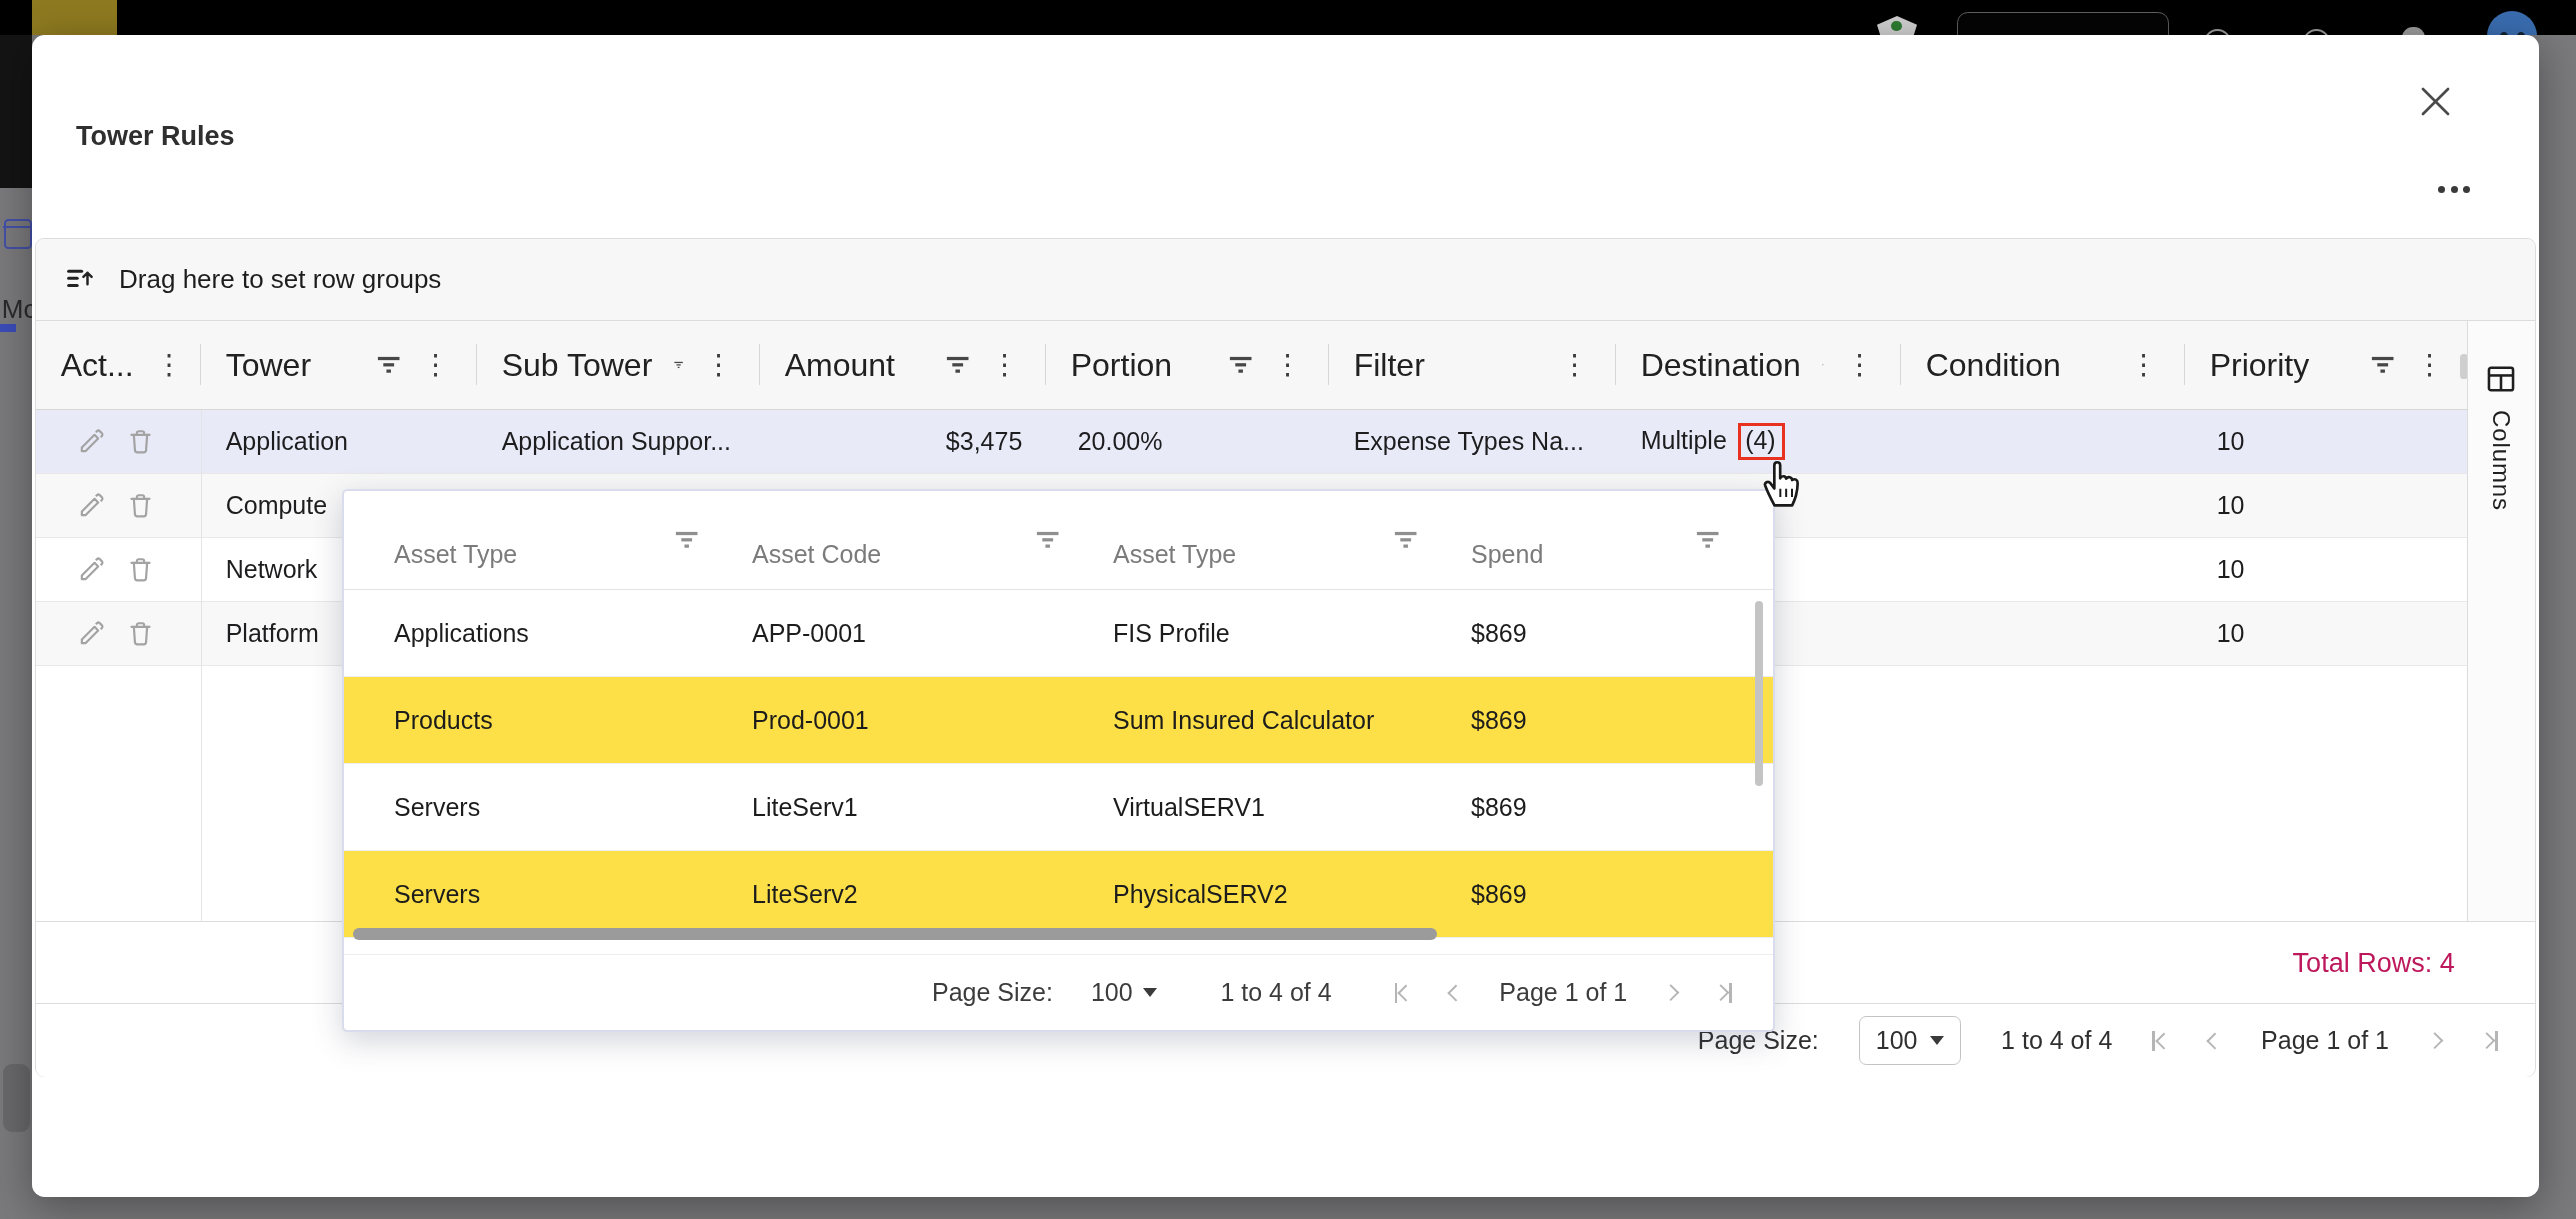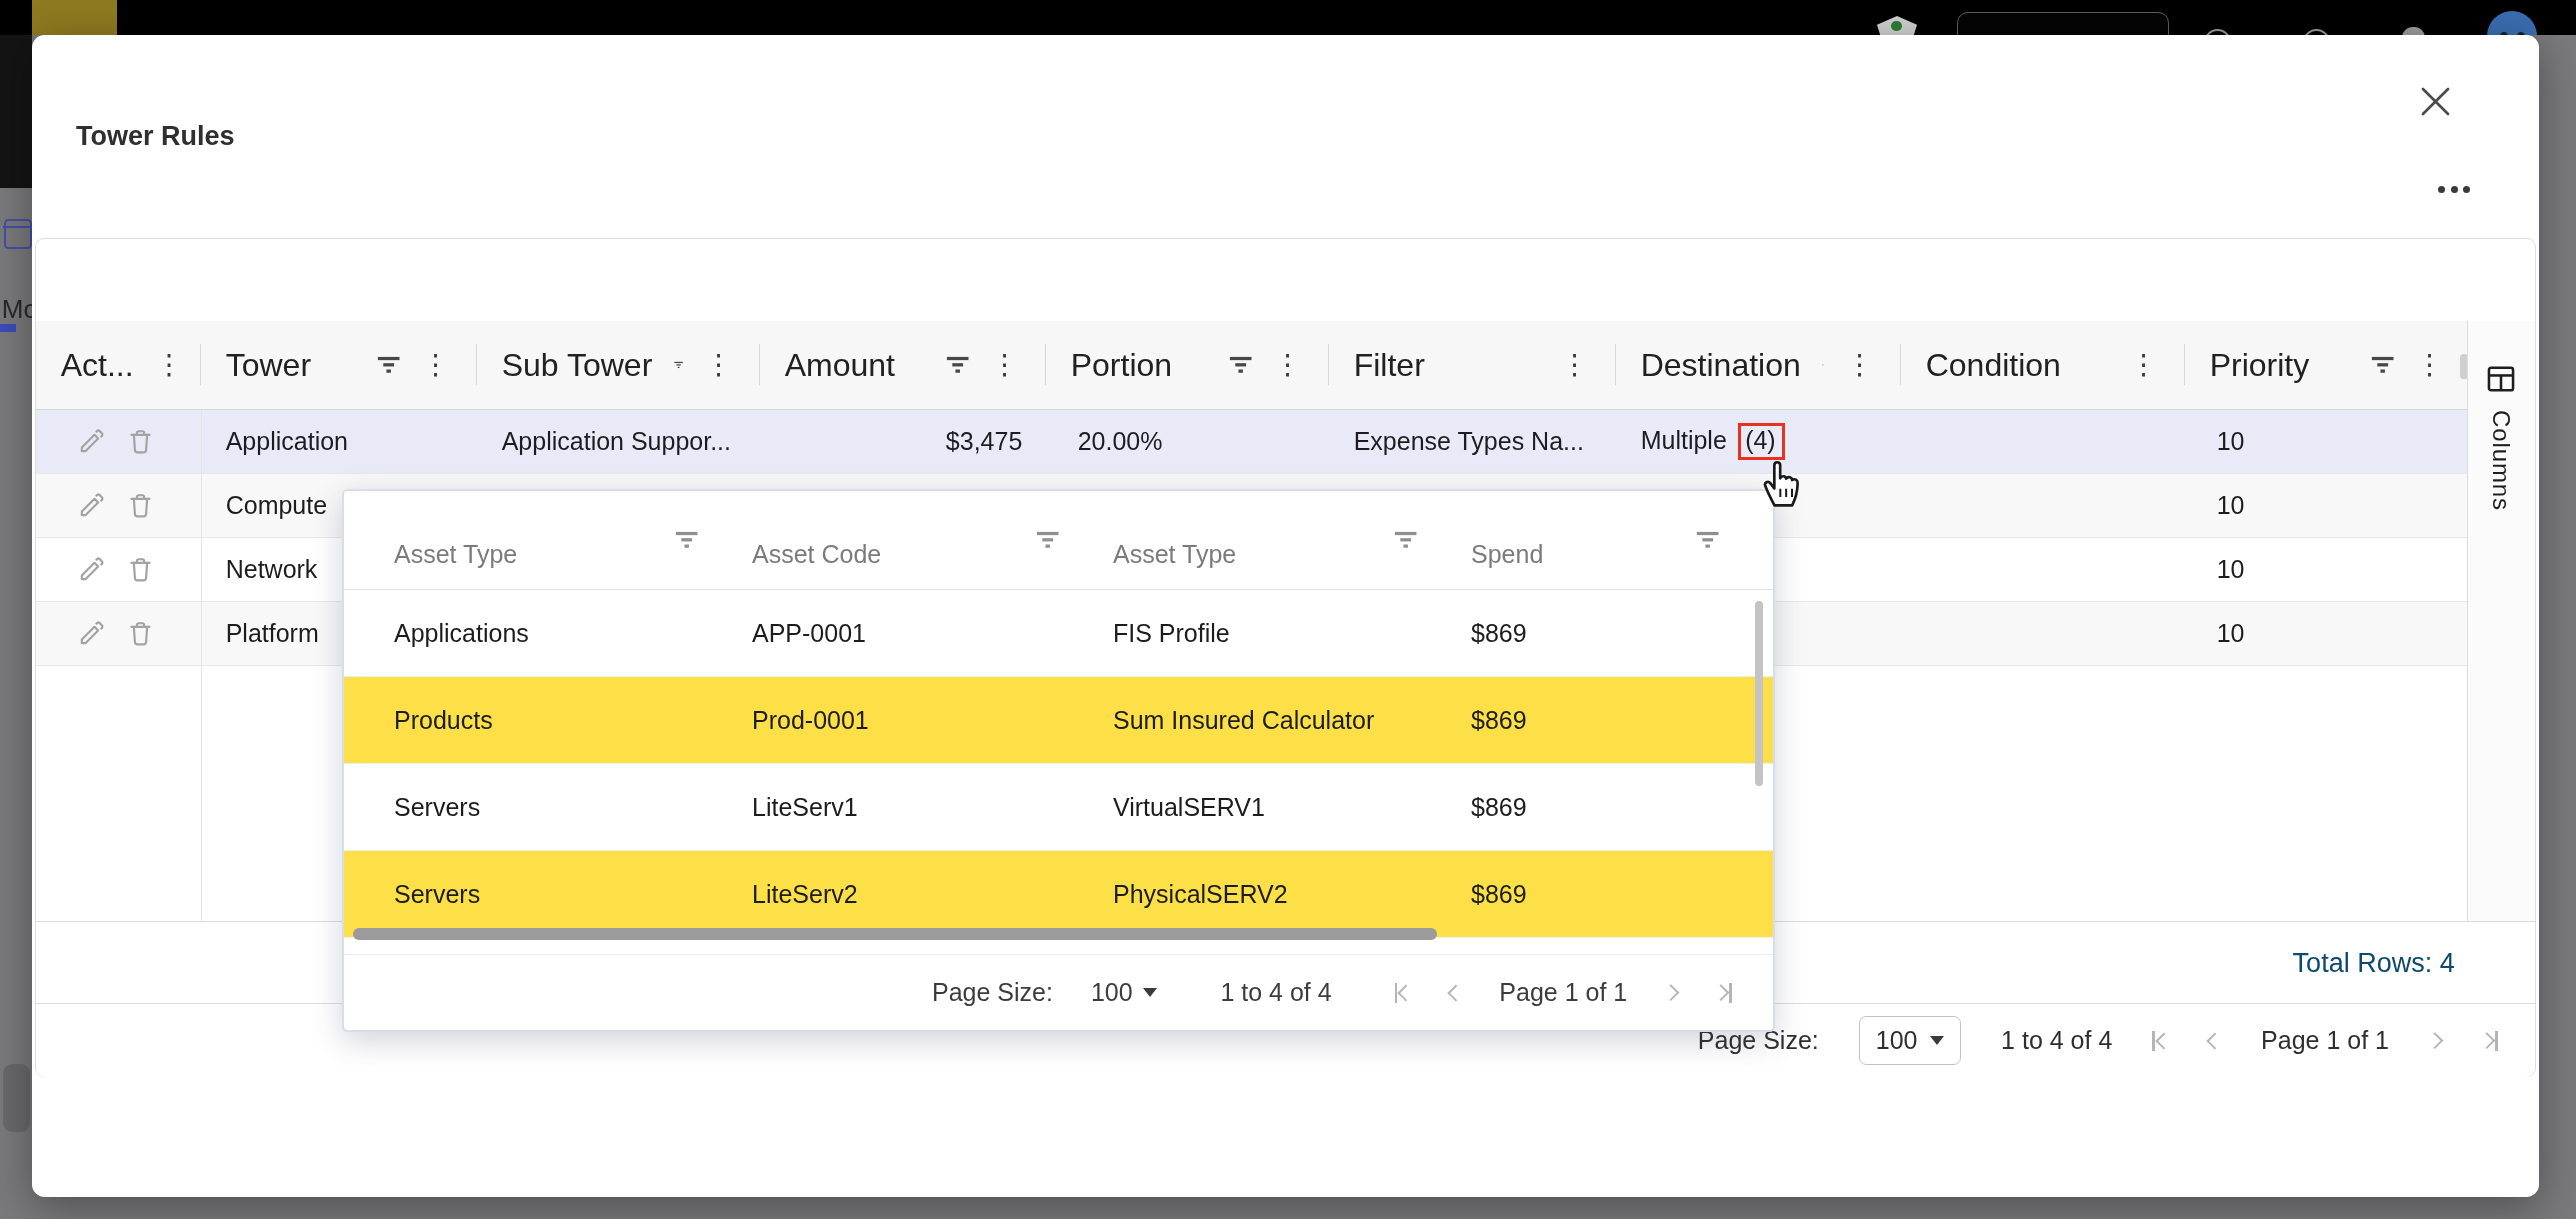--- a/index.html
+++ b/index.html
@@ -51,21 +51,21 @@
   .grow.stripe { background:#f8f8f8; }
   .gcell { font-size:25px; color:#1d1d1f; padding-left:25px; white-space:nowrap; overflow:hidden; }
   .gcell.num { text-align:right; padding-right:23.4px; padding-left:0; }
   .gcell.pad36 { padding-left:32px; }
   .acts { display:flex; gap:20px; padding-left:41px; align-items:center; }
   .acts svg { cursor:pointer; }
   .pin-border { position:absolute; left:165px; top:0; bottom:0; width:0.9px; background:#e4e4e4; }
   .dest-badge { display:inline-block; border:3.6px solid #e8311f; padding:0 6.3px 1.8px 4.5px; margin-left:10.8px; }
 
   .total-band { position:absolute; left:0; top:682px; right:0; height:83px; border-top:0.9px solid #dcdcdc; display:flex; align-items:center; justify-content:flex-end; padding-right:80px; background:#fff; }
-  .total-band .t { font-size:27px; font-weight:500; color:#0c4a6e; }
+  .total-band .t { font-size:27px; font-weight:500; color:#be185d; }
 
   .pgbar { position:absolute; left:0; top:764px; right:0; height:74px; border-top:0.9px solid #dcdcdc; display:flex; align-items:center; justify-content:flex-end; padding-right:37px; gap:40px; background:#fff; border-radius:0 0 9px 9px; font-size:25px; color:#2f2f2f; }
   .ps-box { display:flex; align-items:center; gap:12.6px; border:0.9px solid #c3c3c3; border-radius:7.2px; padding:9px 16px; cursor:pointer; }
   .ps-plain { display:flex; align-items:center; gap:10.8px; cursor:pointer; }
   .caret { width:0; height:0; border-left:7.2px solid transparent; border-right:7.2px solid transparent; border-top:9px solid #3a3a3a; }
   .chev { display:inline-block; width:11.7px; height:11.7px; border-left:2.7px solid #b5b5b5; border-bottom:2.7px solid #b5b5b5; }
   .chev.l { transform:rotate(45deg); }
   .chev.r { transform:rotate(225deg); }
   .navb { display:flex; align-items:center; gap:2.7px; cursor:pointer; }
   .navb .bar { width:2.7px; height:20px; background:#b5b5b5; }
@@ -130,20 +130,31 @@
         </svg>
     </div>
     <div class="more-btn">
         <i></i>
         <i></i>
         <i></i>
       </div>
 
     <div class="panel">
 
+      <div class="rowgroup-bar">
+        <svg width="31" height="25" viewBox="0 0 34 28">
+          <g fill="#222">
+              <rect x="2" y="3" width="18" height="3.4" rx="1.7"></rect>
+              <rect x="2" y="11" width="13" height="3.4" rx="1.7"></rect>
+              <rect x="2" y="19" width="13" height="3.4" rx="1.7"></rect>
+            </g>
+          <path d="M26 22 V8 M26 8 l-5 5 M26 8 l5 5" stroke="#222" stroke-width="3" fill="none" stroke-linecap="round" transform="scale(0.92) translate(1,-1)"></path>
+        </svg>
+        <span class="hint">Drag here to set row groups</span>
+      </div>
 
       <div class="hdr">
         <div class="hcell">
           <span class="lbl">Act...</span>
           <span class="kebab sp">⋮</span>
         </div>
         <div class="hcell">
           <span class="lbl">Tower</span>
           <svg class="sp" width="23.4" height="18" viewBox="0 0 26 20">
               <rect x="1" y="1" width="24" height="3.6" fill="#474747"></rect>

